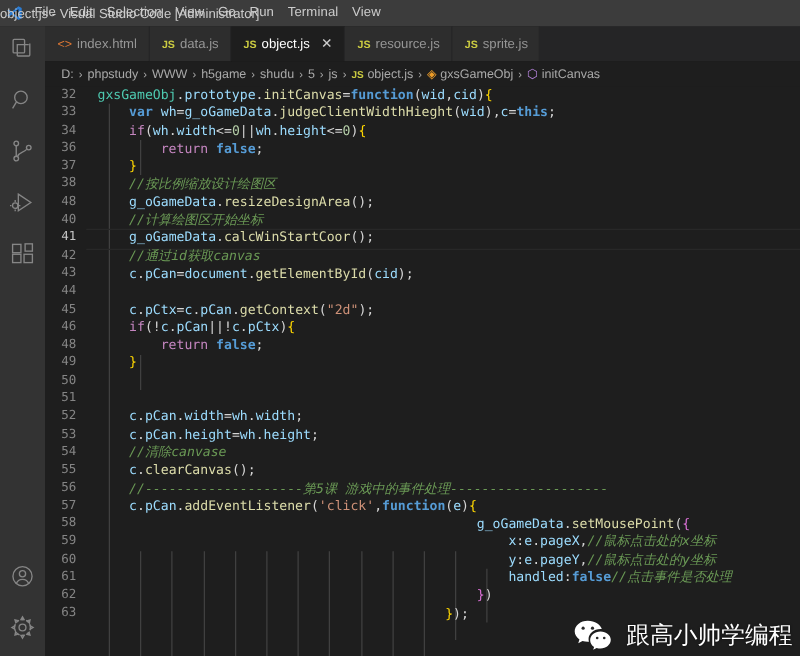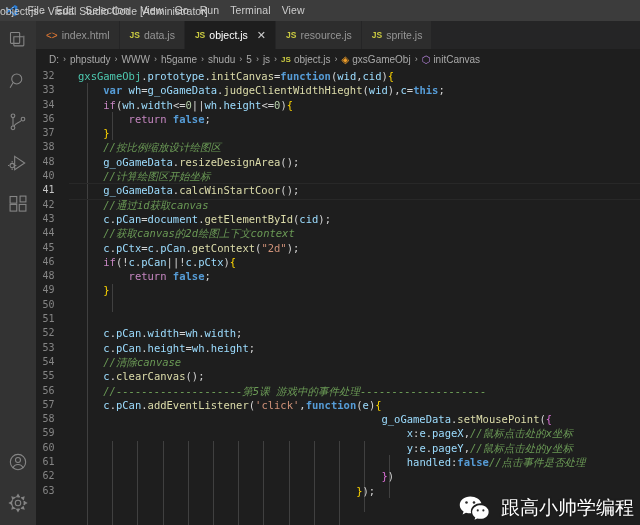--- a/index.html
+++ b/index.html
@@ -77,21 +77,21 @@
   .code-line {
     height: 14.3px; display: flex; align-items: flex-start; position: relative;
     font-family: "DejaVu Sans Mono", monospace; font-size: 10.5px; line-height: 14.3px;
     white-space: pre;
   }
   .code-line.current::before {
     content: ""; position: absolute; left: 33px; right: 0; top: 0; height: 14.3px;
     border-top: 1px solid #282828; border-bottom: 1px solid #282828; pointer-events: none;
   }
   .ln {
-    width: 33px; flex: 0 0 33px; text-align: center; padding-right: 8px;
+    width: 33px; flex: 0 0 33px; text-align: right; padding-right: 8px;
     color: #858585; font-family: "DejaVu Sans Mono", monospace; font-size: 10px;
   }
   .code-line.current .ln { color: #c6c6c6; }
   .code-text { position: relative; padding-left: 9px; }
 
   
   .guides { position: absolute; left: 42px; top: 0; bottom: 0; right: 0; pointer-events: none; }
   .guide { position: absolute; width: 1px; background: #404040; }
 
   
@@ -311,21 +311,21 @@
             <div class="code-line"><span class="ln">33</span><span class="code-text"><span class="t-plain">    </span><span class="t-kw">var</span><span class="t-prop"> wh</span><span class="t-plain">=</span><span class="t-prop">g_oGameData</span><span class="t-plain">.</span><span class="t-fn">judgeClientWidthHieght</span><span class="t-plain">(</span><span class="t-prop">wid</span><span class="t-plain">)</span><span class="t-plain">,</span><span class="t-prop">c</span><span class="t-plain">=</span><span class="t-kw">this</span><span class="t-plain">;</span></span></div>
             <div class="code-line"><span class="ln">34</span><span class="code-text"><span class="t-plain">    </span><span class="t-kw2">if</span><span class="t-plain">(</span><span class="t-prop">wh</span><span class="t-plain">.</span><span class="t-prop">width</span><span class="t-plain">&lt;=</span><span class="t-num">0</span><span class="t-plain">||</span><span class="t-prop">wh</span><span class="t-plain">.</span><span class="t-prop">height</span><span class="t-plain">&lt;=</span><span class="t-num">0</span><span class="t-plain">)</span><span class="t-brace1">{</span></span></div>
             <div class="code-line"><span class="ln">36</span><span class="code-text"><span class="t-plain">        </span><span class="t-kw2">return</span><span class="t-plain"> </span><span class="t-kw">false</span><span class="t-plain">;</span></span></div>
             <div class="code-line"><span class="ln">37</span><span class="code-text"><span class="t-plain">    </span><span class="t-brace1">}</span></span></div>
             <div class="code-line"><span class="ln">38</span><span class="code-text"><span class="t-plain">    </span><span class="t-com">//按比例缩放设计绘图区</span></span></div>
             <div class="code-line"><span class="ln">48</span><span class="code-text"><span class="t-plain">    </span><span class="t-prop">g_oGameData</span><span class="t-plain">.</span><span class="t-fn">resizeDesignArea</span><span class="t-plain">(</span><span class="t-plain">)</span><span class="t-plain">;</span></span></div>
             <div class="code-line"><span class="ln">40</span><span class="code-text"><span class="t-plain">    </span><span class="t-com">//计算绘图区开始坐标</span></span></div>
             <div class="code-line current"><span class="ln">41</span><span class="code-text"><span class="t-plain">    </span><span class="t-prop">g_oGameData</span><span class="t-plain">.</span><span class="t-fn">calcWinStartCoor</span><span class="t-plain">(</span><span class="t-plain">)</span><span class="t-plain">;</span></span></div>
             <div class="code-line"><span class="ln">42</span><span class="code-text"><span class="t-plain">    </span><span class="t-com">//通过id获取canvas</span></span></div>
             <div class="code-line"><span class="ln">43</span><span class="code-text"><span class="t-plain">    </span><span class="t-prop">c</span><span class="t-plain">.</span><span class="t-prop">pCan</span><span class="t-plain">=</span><span class="t-prop">document</span><span class="t-plain">.</span><span class="t-fn">getElementById</span><span class="t-plain">(</span><span class="t-prop">cid</span><span class="t-plain">)</span><span class="t-plain">;</span></span></div>
-            <div class="code-line"><span class="ln">44</span><span class="code-text"><span class="t-plain">    </span><span class="t-com">//获取canvas的2d绘图上下文context</span></span></div>
+            <div class="code-line"><span class="ln">44</span></div>
             <div class="code-line"><span class="ln">45</span><span class="code-text"><span class="t-plain">    </span><span class="t-prop">c</span><span class="t-plain">.</span><span class="t-prop">pCtx</span><span class="t-plain">=</span><span class="t-prop">c</span><span class="t-plain">.</span><span class="t-prop">pCan</span><span class="t-plain">.</span><span class="t-fn">getContext</span><span class="t-plain">(</span><span class="t-str">"2d"</span><span class="t-plain">)</span><span class="t-plain">;</span></span></div>
             <div class="code-line"><span class="ln">46</span><span class="code-text"><span class="t-plain">    </span><span class="t-kw2">if</span><span class="t-plain">(</span><span class="t-plain">!</span><span class="t-prop">c</span><span class="t-plain">.</span><span class="t-prop">pCan</span><span class="t-plain">||</span><span class="t-plain">!</span><span class="t-prop">c</span><span class="t-plain">.</span><span class="t-prop">pCtx</span><span class="t-plain">)</span><span class="t-brace1">{</span></span></div>
             <div class="code-line"><span class="ln">48</span><span class="code-text"><span class="t-plain">        </span><span class="t-kw2">return</span><span class="t-plain"> </span><span class="t-kw">false</span><span class="t-plain">;</span></span></div>
             <div class="code-line"><span class="ln">49</span><span class="code-text"><span class="t-plain">    </span><span class="t-brace1">}</span></span></div>
             <div class="code-line"><span class="ln">50</span><span class="code-text"></span></div>
             <div class="code-line"><span class="ln">51</span></div>
             <div class="code-line"><span class="ln">52</span><span class="code-text"><span class="t-plain">    </span><span class="t-prop">c</span><span class="t-plain">.</span><span class="t-prop">pCan</span><span class="t-plain">.</span><span class="t-prop">width</span><span class="t-plain">=</span><span class="t-prop">wh</span><span class="t-plain">.</span><span class="t-prop">width</span><span class="t-plain">;</span></span></div>
             <div class="code-line"><span class="ln">53</span><span class="code-text"><span class="t-plain">    </span><span class="t-prop">c</span><span class="t-plain">.</span><span class="t-prop">pCan</span><span class="t-plain">.</span><span class="t-prop">height</span><span class="t-plain">=</span><span class="t-prop">wh</span><span class="t-plain">.</span><span class="t-prop">height</span><span class="t-plain">;</span></span></div>
             <div class="code-line"><span class="ln">54</span><span class="code-text"><span class="t-plain">    </span><span class="t-com">//清除canvase</span></span></div>
             <div class="code-line"><span class="ln">55</span><span class="code-text"><span class="t-plain">    </span><span class="t-prop">c</span><span class="t-plain">.</span><span class="t-fn">clearCanvas</span><span class="t-plain">(</span><span class="t-plain">)</span><span class="t-plain">;</span></span></div>

